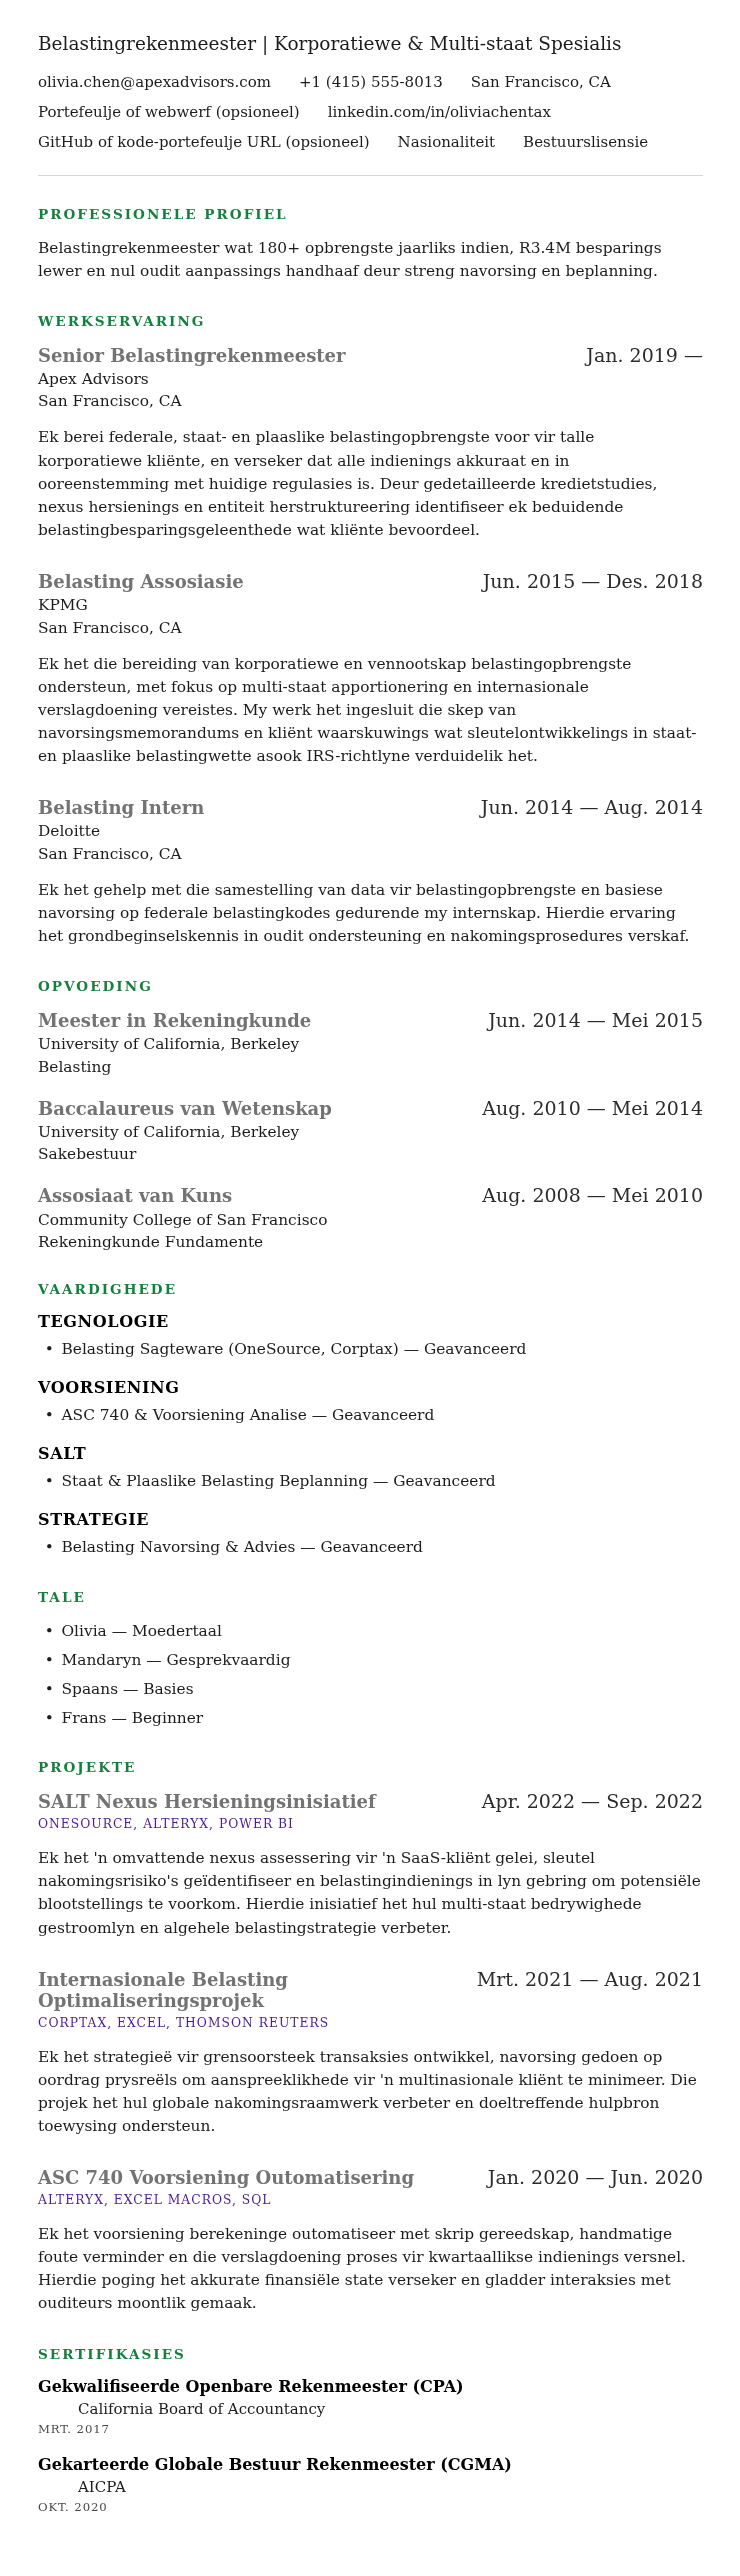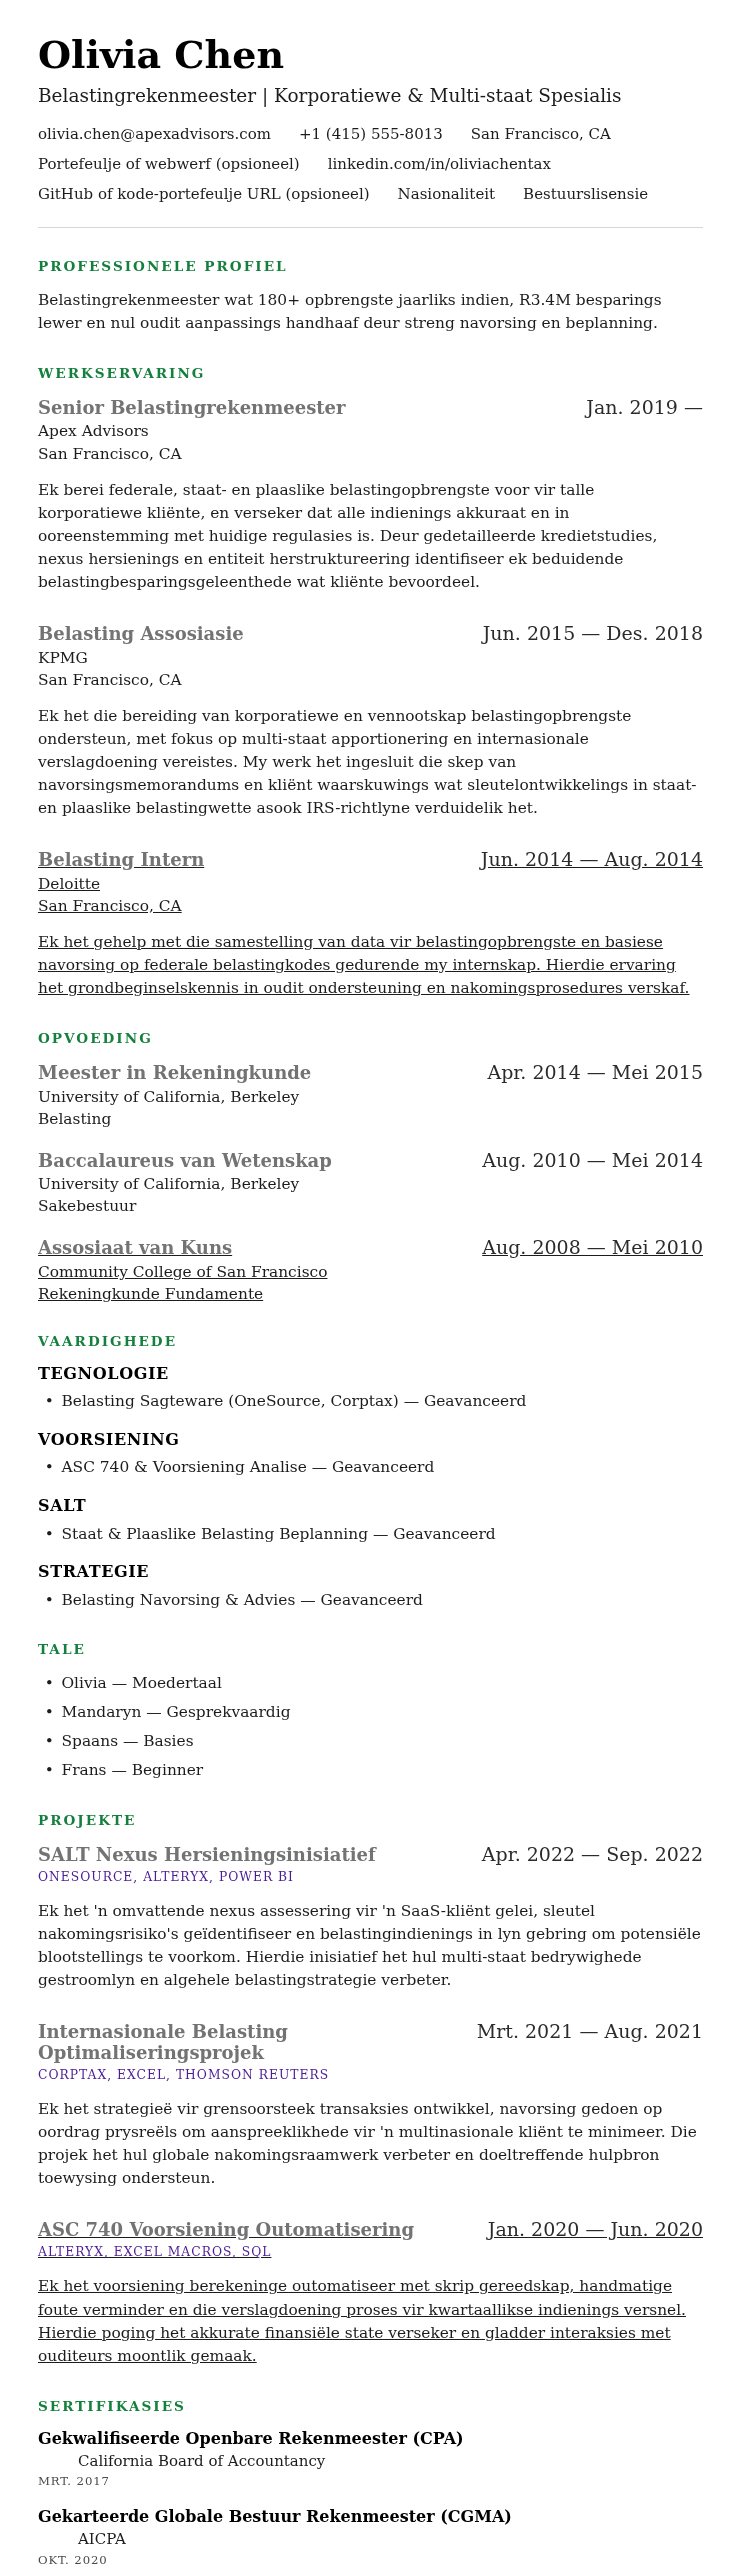--- a/index.html
+++ b/index.html
@@ -19,21 +19,21 @@
   .contact-row { display: flex; flex-wrap: wrap; column-gap: 28px; row-gap: 6.2px; font-size: 15px; margin-bottom: 12.3px; }
   .contact-item { white-space: nowrap; }
 
   .rule { border: none; border-top: 1.2px solid #d6d6d6; margin: 23.5px 0 0 0; }
 
   .sec { font-size: 13.6px; font-weight: 700; letter-spacing: 2px; color: #15803d; margin: 30px 0 15px 0; }
 
   .body-text { font-size: 15.4px; line-height: 1.5; margin: 0; }
 
   .entry { margin-bottom: 28px; }
-  .entry:last-child { margin-bottom: 0; text-decoration: underline; }
+  .entry:last-child { margin-bottom: 0; }
   .entry-head { display: flex; justify-content: space-between; align-items: baseline; gap: 18.5px; }
   .entry-title { font-size: 18px; font-weight: 700; margin: 0; color: #737373; }
   .entry-date { font-size: 19px; color: #2b2b2b; white-space: nowrap; }
   .entry-sub { font-size: 15.4px; margin-top: 4.3px; }
   .entry-desc { font-size: 15.4px; line-height: 1.5; margin: 16px 0 0 0; }
 
   .edu { margin-bottom: 21px; }
 
   .tools { font-size: 12.3px; letter-spacing: 1px; color: #4c1d95; margin-top: 5px; }
 
@@ -48,21 +48,20 @@
   .cert-title { font-size: 16px; font-weight: 700; margin: 0; color: #000; }
   .cert-issuer { font-size: 15px; margin-top: 4.3px; margin-left: 40px; }
   .cert-date { font-size: 11.7px; letter-spacing: 0.9px; color: #4a4a4a; margin-top: 4.3px; }
 </style>
 </head>
 <body>
 
 <div class="page">
 
   <header>
-    <h1 class="name">Olivia Chen</h1>
     <div class="headline">Belastingrekenmeester | Korporatiewe &amp; Multi-staat Spesialis</div>
 
     <div class="contact-row">
       <span class="contact-item">olivia.chen@apexadvisors.com</span>
       <span class="contact-item">+1 (415) 555-8013</span>
       <span class="contact-item">San Francisco, CA</span>
     </div>
     <div class="contact-row">
       <span class="contact-item">Portefeulje of webwerf (opsioneel)</span>
       <span class="contact-item">linkedin.com/in/oliviachentax</span>
@@ -114,21 +113,21 @@
       <p class="entry-desc">Ek het gehelp met die samestelling van data vir belastingopbrengste en basiese navorsing op federale belastingkodes gedurende my internskap. Hierdie ervaring het grondbeginselskennis in oudit ondersteuning en nakomingsprosedures verskaf.</p>
     </article>
   </section>
 
   <section>
     <h2 class="sec">OPVOEDING</h2>
 
     <article class="entry edu">
       <div class="entry-head">
         <h3 class="entry-title">Meester in Rekeningkunde</h3>
-        <span class="entry-date">Apr. 2014 — Mei 2015</span>
+        <span class="entry-date">Jun. 2014 — Mei 2015</span>
       </div>
       <div class="entry-sub">University of California, Berkeley</div>
       <div class="entry-sub">Belasting</div>
     </article>
 
     <article class="entry edu">
       <div class="entry-head">
         <h3 class="entry-title">Baccalaureus van Wetenskap</h3>
         <span class="entry-date">Aug. 2010 — Mei 2014</span>
       </div>

